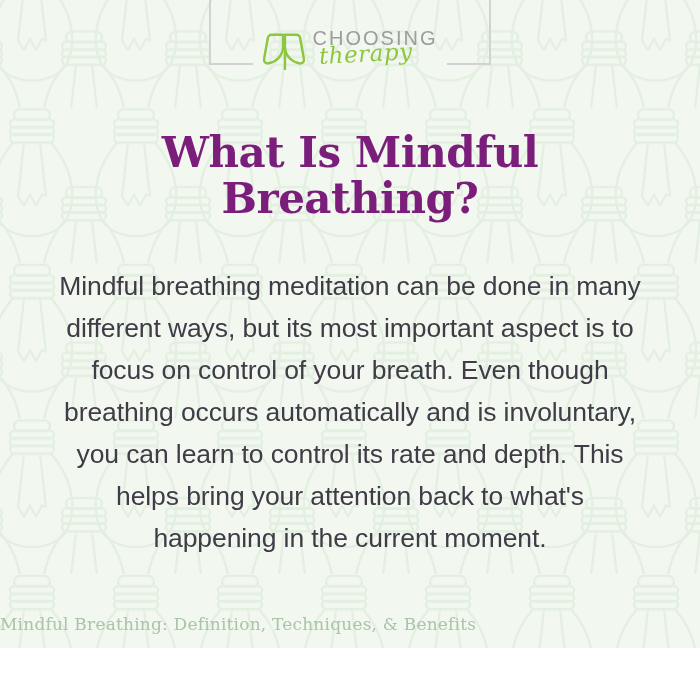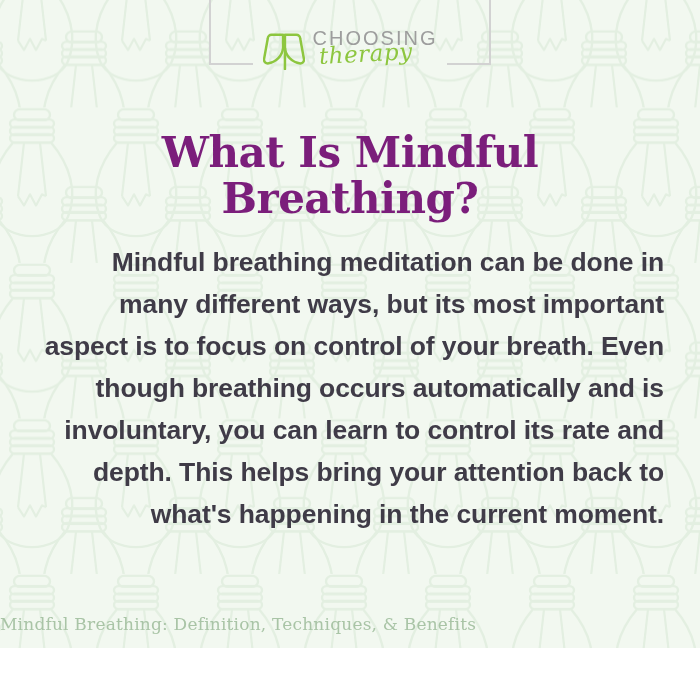--- a/index.html
+++ b/index.html
@@ -109,41 +109,40 @@
   }
 
   
   .content {
     position: absolute;
     top: 130px;
     left: 0;
     right: 0;
     z-index: 2;
     text-align: center;
-    padding: 0 36px;
+    padding: 0 58px;
     box-sizing: border-box;
   }
   .title {
     font-family: "DejaVu Serif", serif;
     font-weight: bold;
     font-size: 42px;
     color: #7b1e7b;
     margin: 0;
     line-height: 1.1;
     letter-spacing: -0.5px;
   }
   .body-copy {
     font-family: "Liberation Sans", sans-serif;
     font-size: 26.5px;
     line-height: 1.58;
     color: #3f3b47;
-    margin: 20px 0 0 0;
-    font-weight: 700;
+    margin: 44px 0 0 0;
+    font-weight: 400;
     letter-spacing: -0.1px;
-    text-align: right;
   }
 
   
   .footer {
     position: absolute;
     left: 0;
     right: 0;
     bottom: 14px;
     z-index: 2;
     text-align: left;

